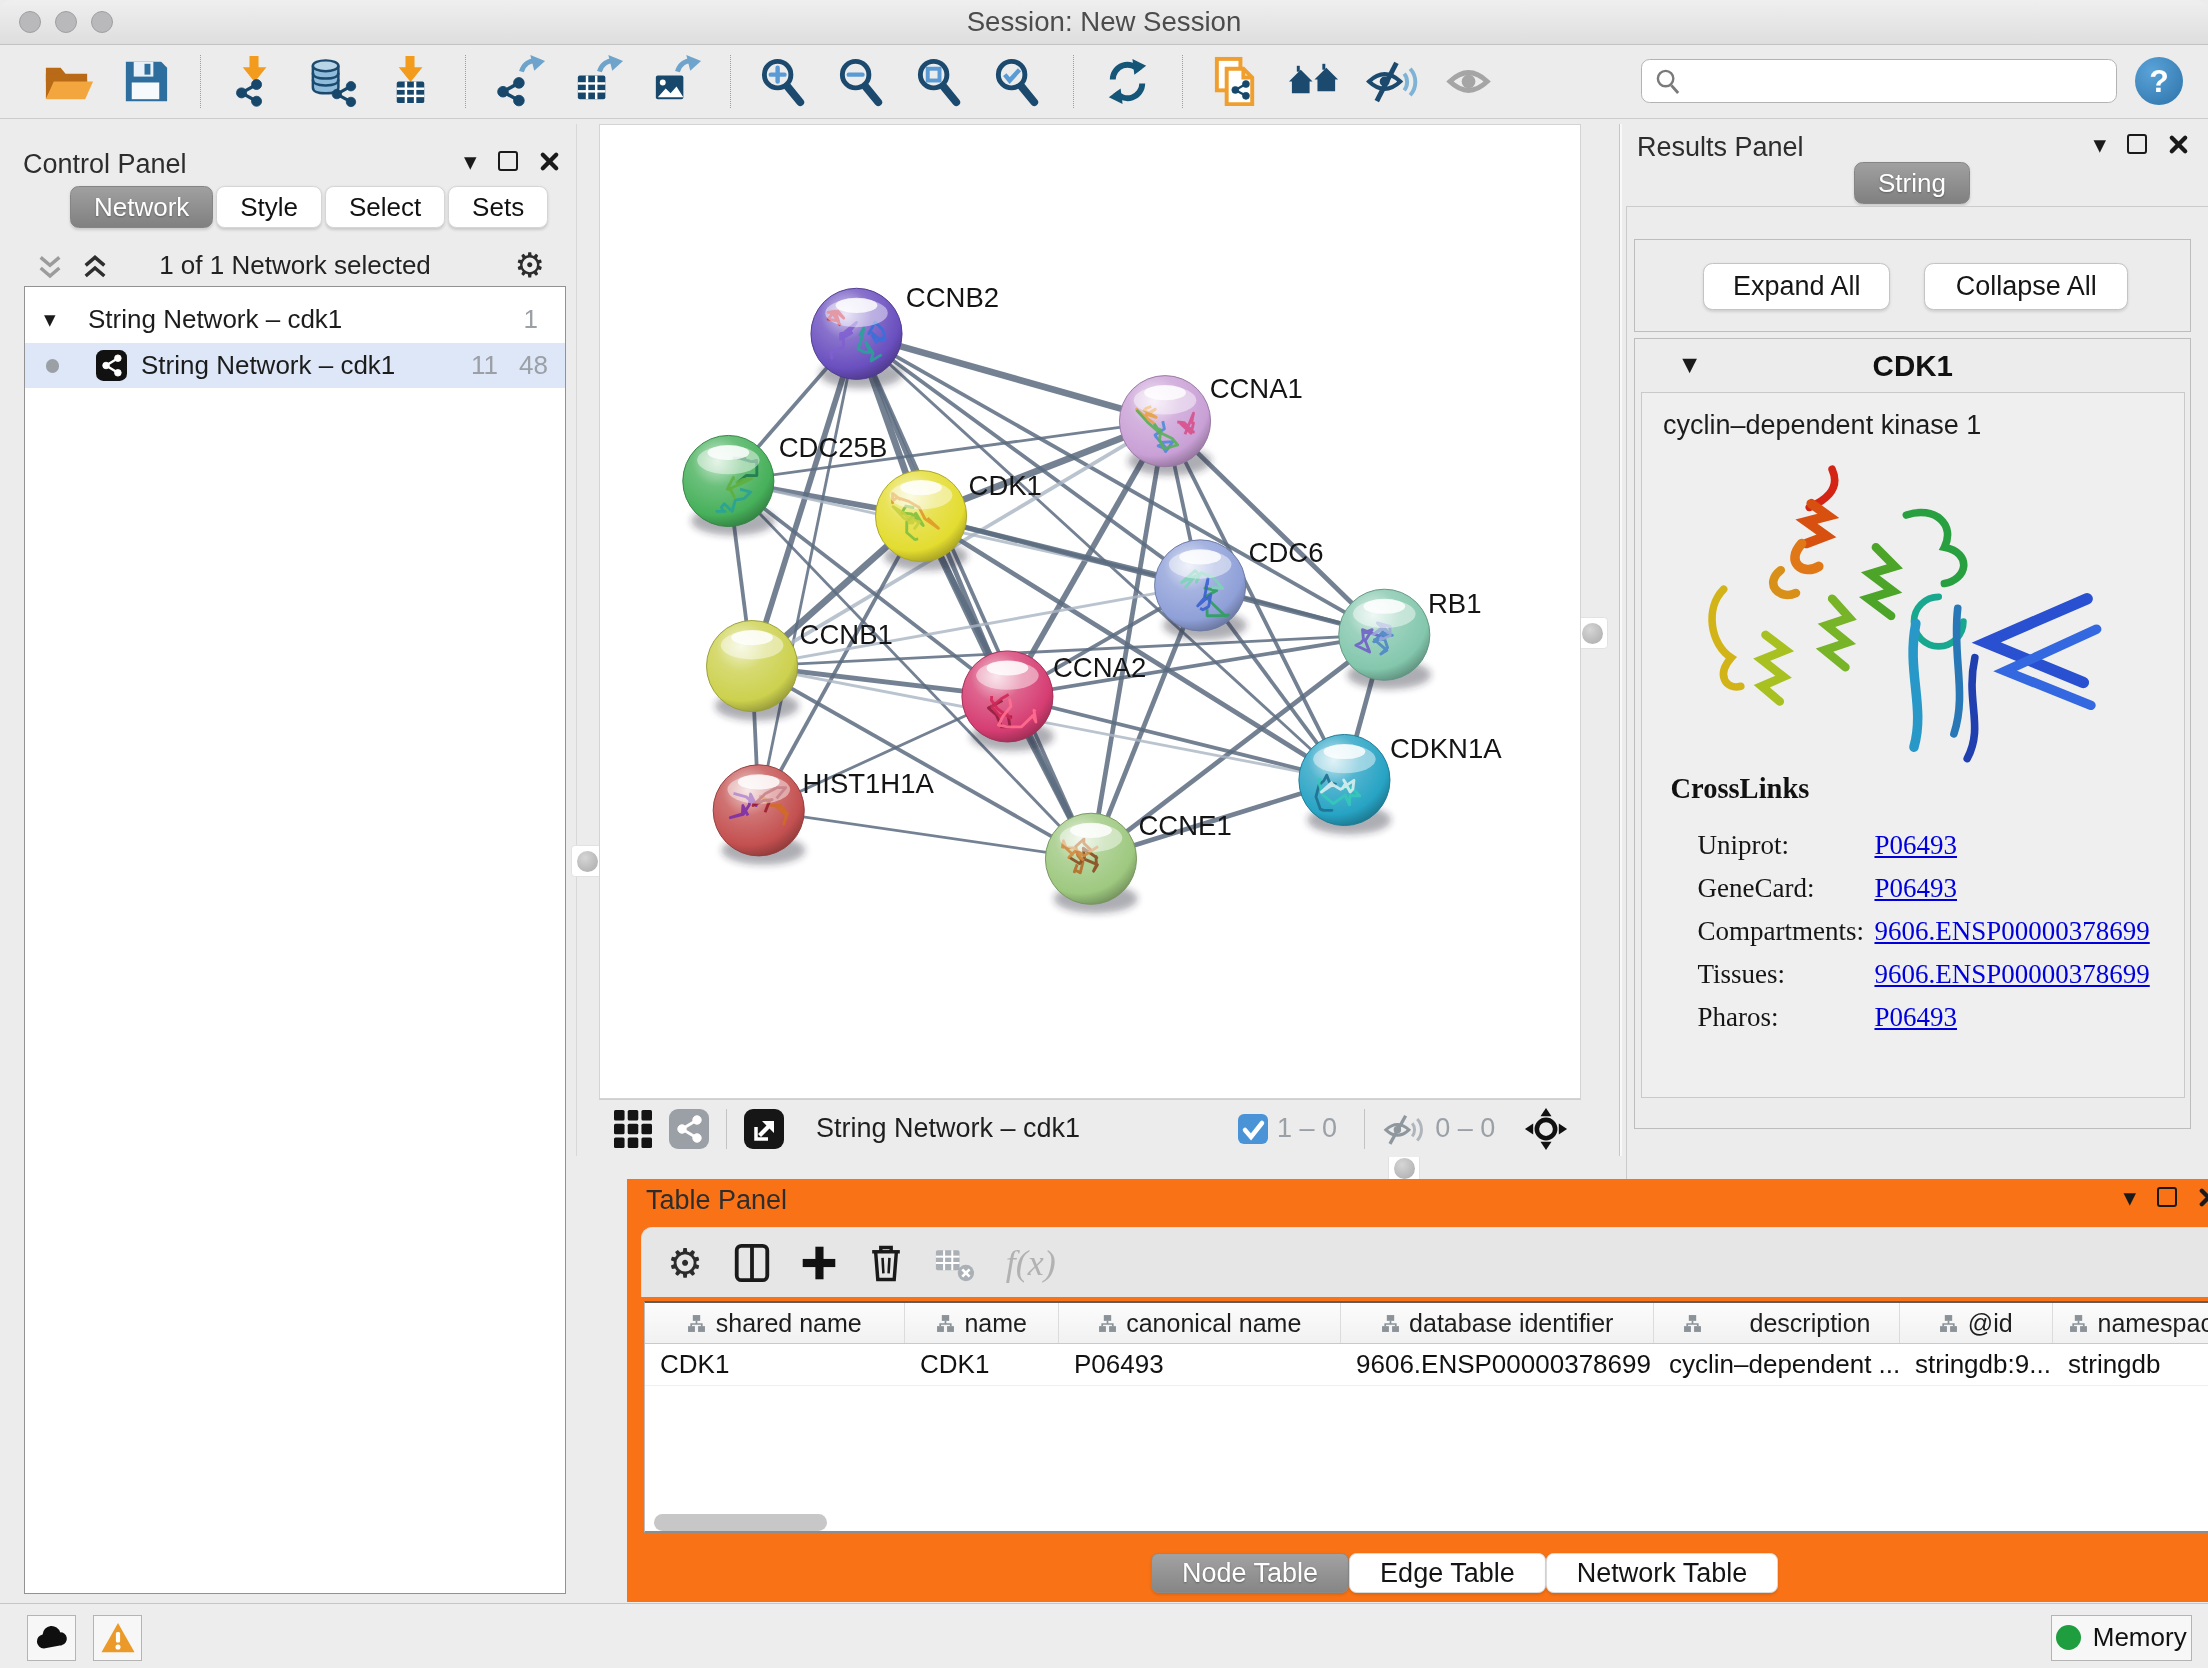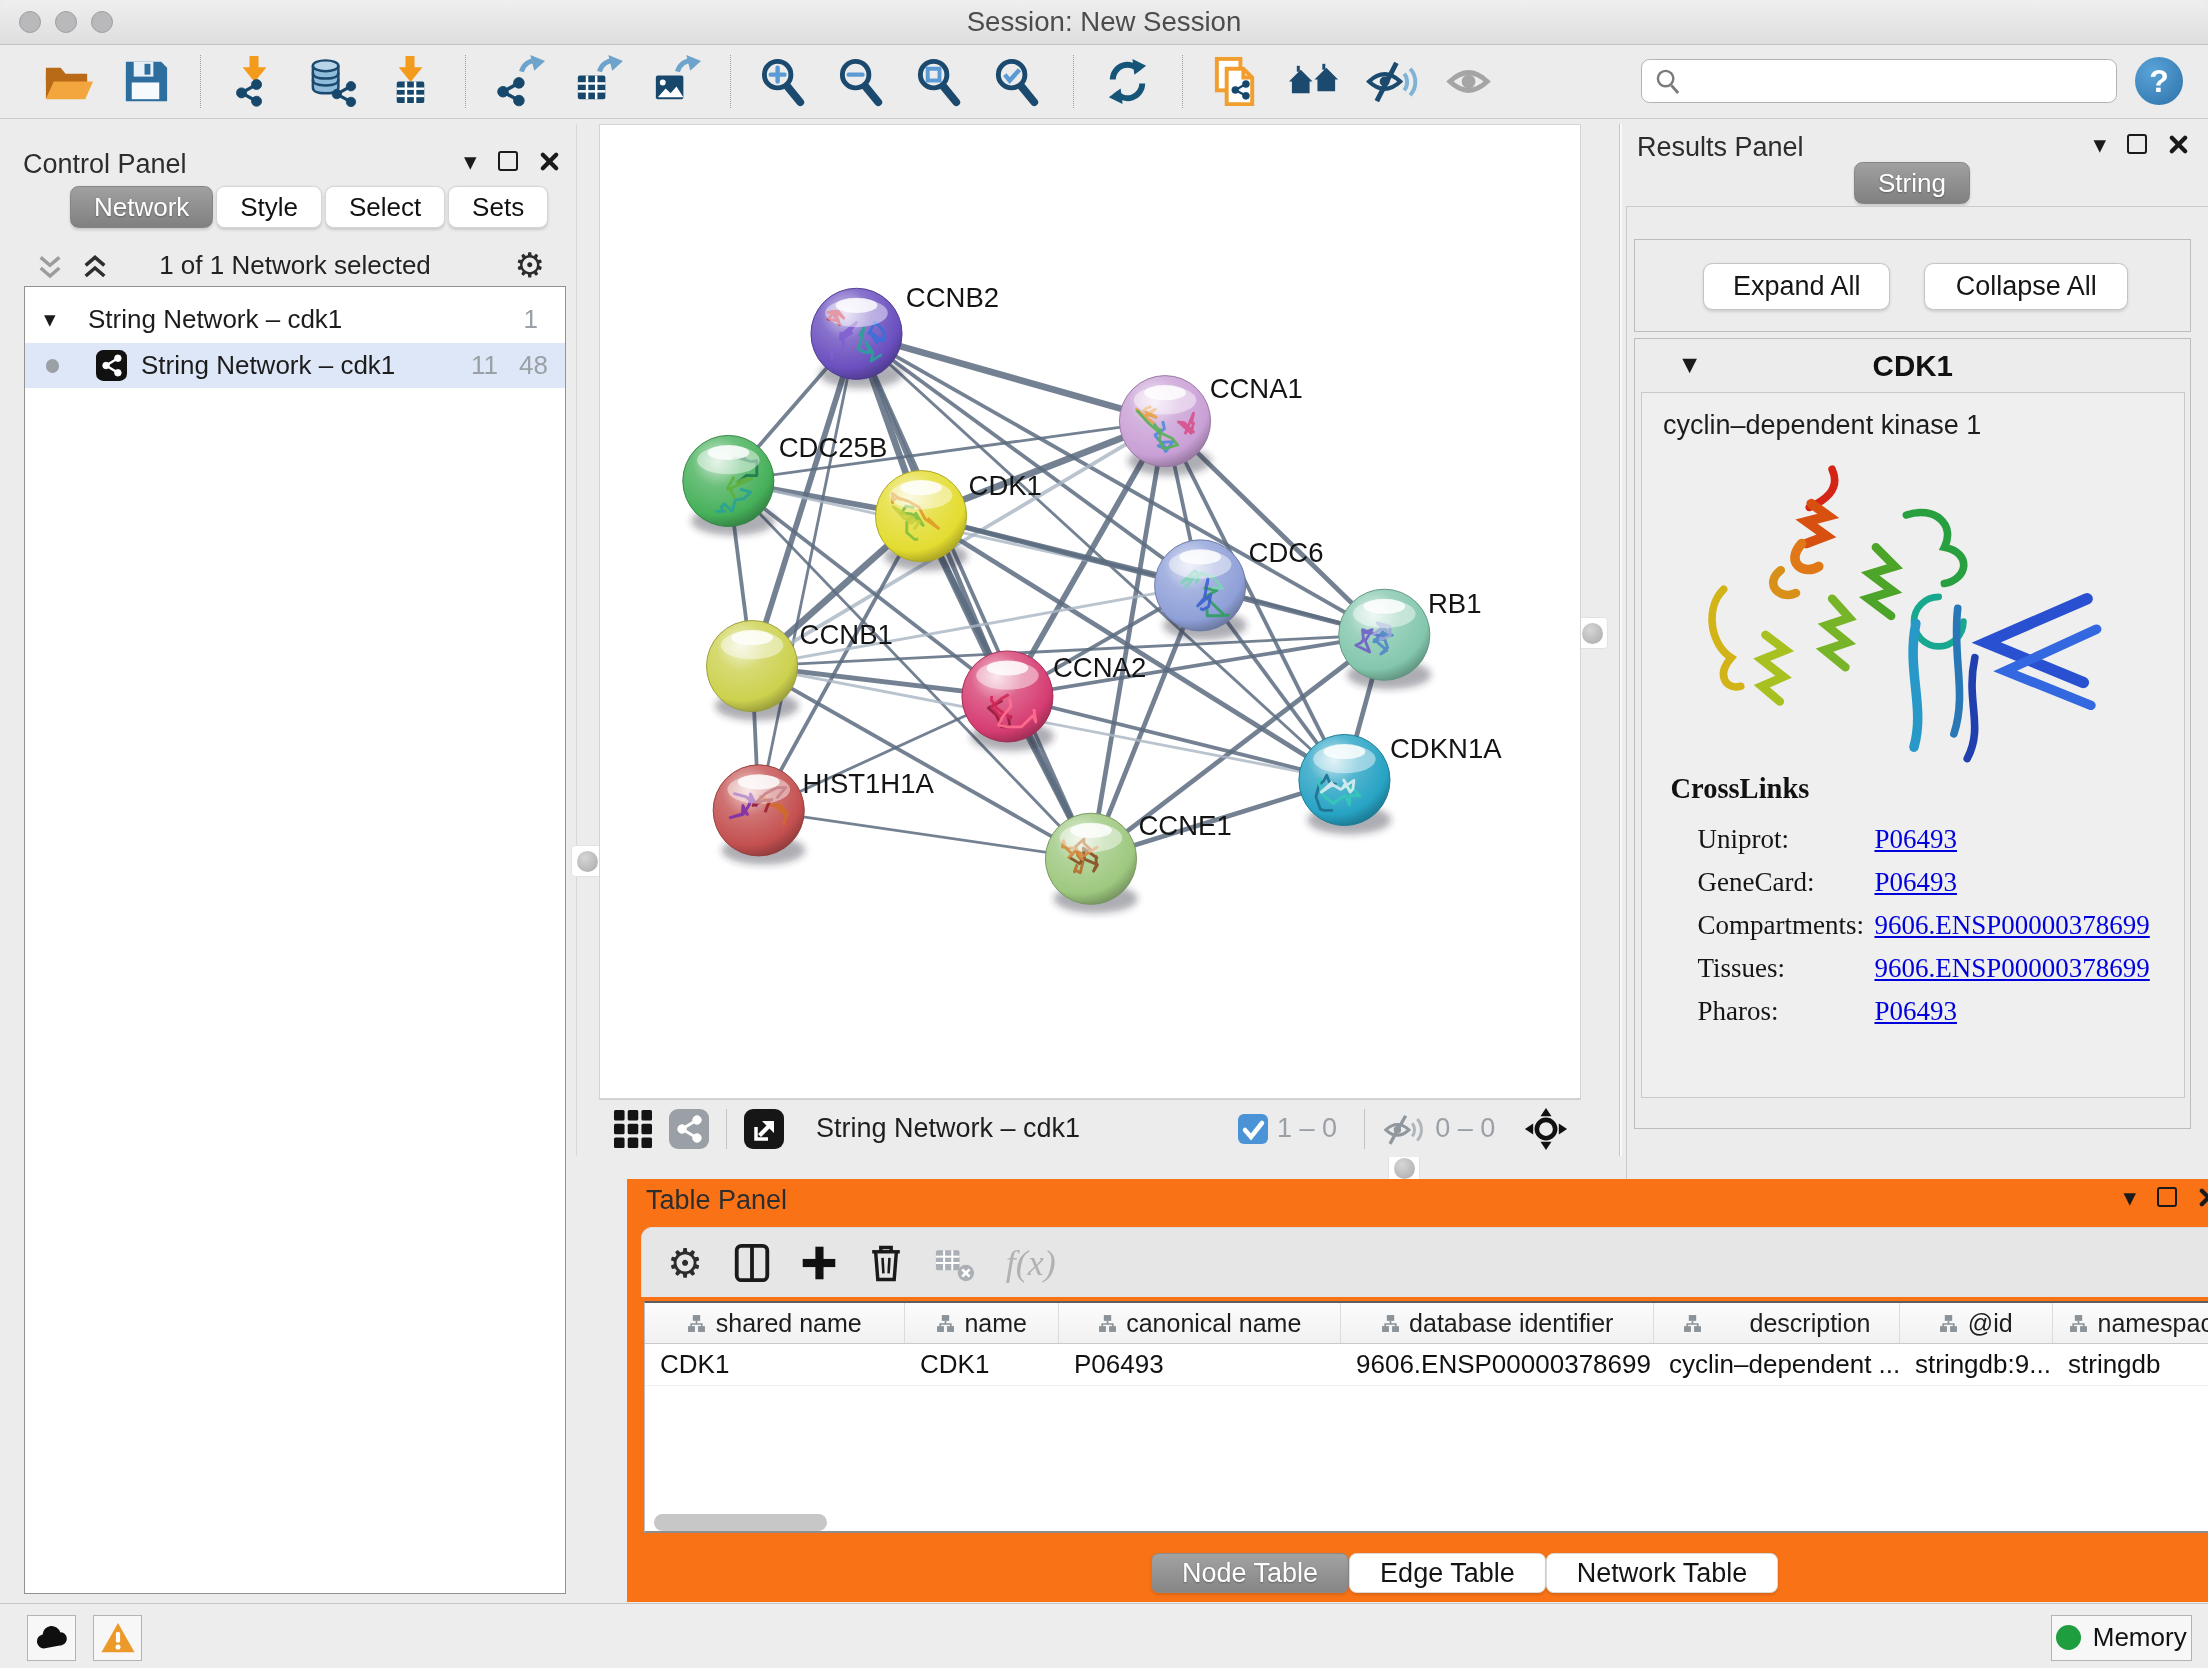--- a/index.html
+++ b/index.html
@@ -75,21 +75,21 @@
   #rp-collapse{left:289px;width:202px;}
   #rp-treebox{position:absolute;left:7.6px;top:131px;width:555px;height:789px;border:1px solid #bdbdbd;}
   #rp-entry-header{position:absolute;left:0;top:0;width:100%;height:53px;}
   #rp-entry-caret{position:absolute;left:42px;top:11.4px;font-size:25px;color:#1a1a1a;}
   #rp-gene{position:absolute;left:0;width:100%;text-align:center;font-size:29.5px;font-weight:bold;color:#111;line-height:53px;}
   #rp-entrybox{position:absolute;left:5.7px;top:53px;width:542px;height:704px;background:#efefef;border:1px solid #c9c9c9;}
   #rp-desc{position:absolute;left:21px;top:17px;font-size:27px;color:#1c1c1c;}
   #protein-img{position:absolute;left:38px;top:63px;}
   #rp-crosslinks{position:absolute;left:28.5px;top:380px;width:495px;font-family:"Liberation Serif","DejaVu Serif",serif;}
   #rp-xl-title{font-size:28.5px;font-weight:bold;color:#111;margin-bottom:13.3px;}
-  .xl-row{display:flex;height:43px;align-items:center;}
+  .xl-row{display:flex;height:43px;align-items:flex-end;}
   .xl-label{width:177px;font-size:27px;color:#151515;padding-left:27px;}
   .xl-value{font-size:27px;color:#0000dd;text-decoration:underline;}
 
   
   #table-panel{position:absolute;left:627px;top:1179px;width:1609px;height:423px;background:#f97316;}
   #tp-title{position:absolute;left:19px;top:5.7px;}
   #tp-toolbar{position:absolute;left:14.3px;top:48px;width:1588px;height:70px;background:#e6e6e6;border-radius:11.4px 11.4px 0 0;border:1px solid #dcdcdc;border-bottom:none;display:flex;align-items:center;padding-left:25px;box-sizing:border-box;gap:28.5px;}
   #tp-fx{font-family:Liberation Serif, serif;font-style:italic;font-size:36px;color:#b2b2b2;text-align:right;}
   #tp-table{position:absolute;left:17px;top:122px;width:1586px;height:232px;background:#fff;border-top:2.9px solid #5e5e5e;border-bottom:2.9px solid #8d8d8d;border-left:1px solid #bdbdbd;border-right:1px solid #bdbdbd;box-sizing:border-box;overflow:hidden;}
   #tp-headrow{display:flex;height:40px;background:linear-gradient(#fcfcfc,#f1f1f1);border-bottom:1px solid #c9c9c9;}

